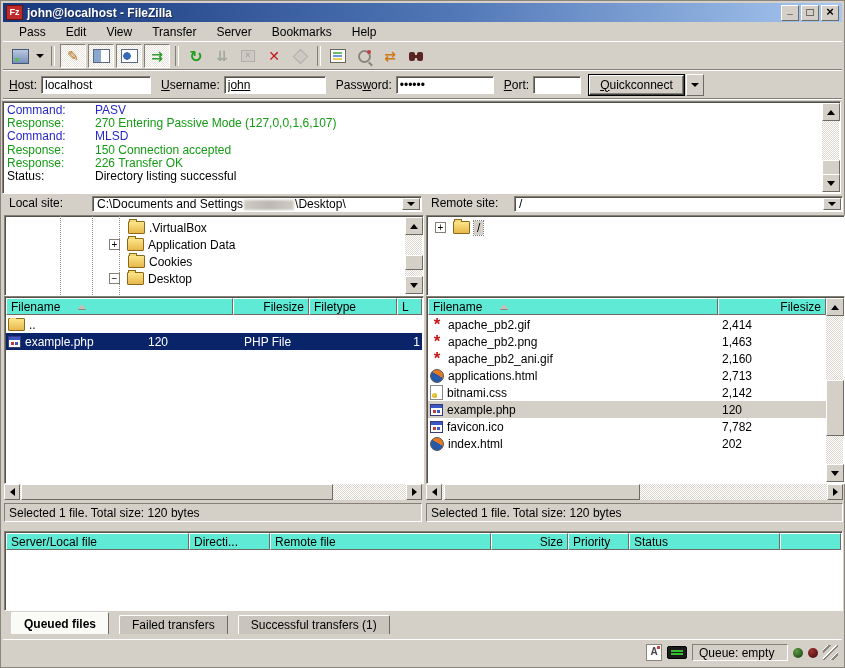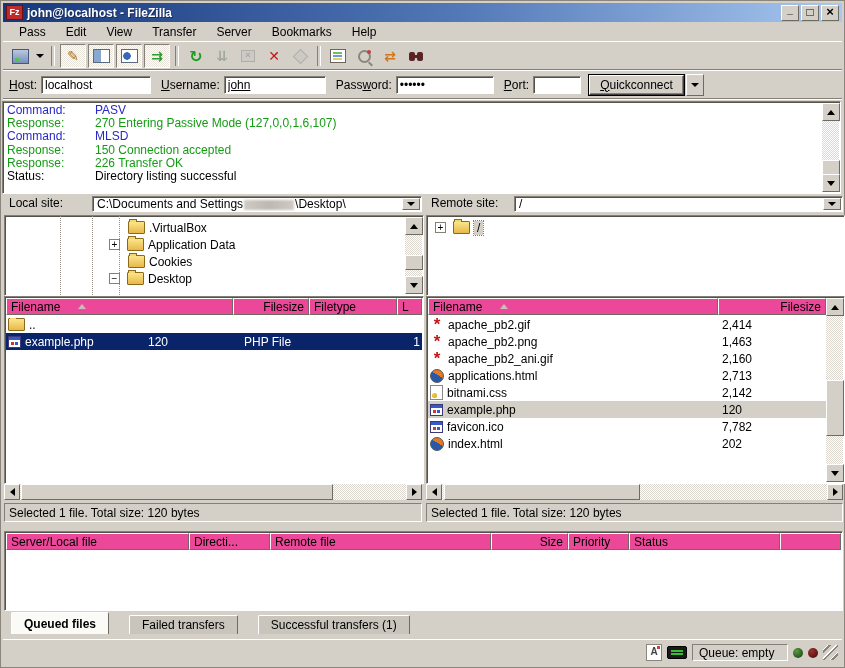--- a/index.html
+++ b/index.html
@@ -85,41 +85,41 @@
   .tree{position:absolute;overflow:hidden;}
   .guide{position:absolute;top:0;bottom:0;width:0;border-left:1px dotted #908c84;}
   .tree-row{position:absolute;height:17px;display:flex;align-items:center;}
   .expander{width:11px;height:11px;background:#fff;border:1px solid #848078;font-size:10px;line-height:9px;text-align:center;flex:none;box-sizing:border-box;}
   .icon-folder{width:15px;height:11px;background:linear-gradient(#fbe58a,#e8b84a);border:1px solid #8a6a1a;border-radius:1px;position:relative;flex:none;margin:0 4px 0 3px;}
   .icon-folder::before{content:"";position:absolute;top:-3px;left:0;width:6px;height:2px;background:#f4d870;border:1px solid #8a6a1a;border-bottom:none;}
   .sel-gray{background:#d4d0c8;outline:1px dotted #808080;padding:0 3px;}
   
   .list{position:absolute;overflow:hidden;}
   .lhead{position:absolute;top:1px;left:1px;right:1px;height:17px;display:flex;}
-  .hcell{background:#ec4899;border:1px solid;border-color:#fff #6e6a64 #6e6a64 #fff;box-sizing:border-box;padding:1px 4px;display:flex;align-items:center;overflow:hidden;white-space:nowrap;}
+  .hcell{background:#5eead4;border:1px solid;border-color:#fff #6e6a64 #6e6a64 #fff;box-sizing:border-box;padding:1px 4px;display:flex;align-items:center;overflow:hidden;white-space:nowrap;}
   .hcell.r{justify-content:flex-end;}
   .sortarrow{width:0;height:0;border-left:4px solid transparent;border-right:4px solid transparent;border-bottom:5px solid #c4c0b8;margin-left:18px;filter:drop-shadow(0 1px 0 #8a867e);}
   .lrow{position:absolute;left:1px;right:1px;height:17px;display:flex;align-items:center;}
   .lrow .nm{display:flex;align-items:center;gap:4px;overflow:hidden;white-space:nowrap;flex:1;padding-left:2px;}
   .lrow .sz{width:96px;text-align:left;padding-right:8px;flex:none;}
   .sel-blue{background:#0a246a;color:#fff;}
   .sel-inactive{background:#d4d0c8;}
   .icon-file-window{width:13px;height:12px;background:#fff;border:1px solid #3a3a7a;box-sizing:border-box;position:relative;flex:none;}
   .icon-file-window::before{content:"";position:absolute;top:0;left:0;right:0;height:3px;background:#3858c8;}
   .icon-file-window::after{content:"";position:absolute;bottom:2px;left:2px;width:3px;height:3px;background:#c83838;box-shadow:4px 0 0 #3858c8;}
   .icon-apache{color:#c41616;font-weight:bold;font-size:17px;line-height:10px;width:14px;text-align:center;flex:none;}
   .icon-browser{width:12px;height:12px;border-radius:50%;border:1px solid #555;background:linear-gradient(210deg,#e87820 42%,#2858a8 43%);flex:none;}
   .icon-css{width:11px;height:13px;background:#fff;border:1px solid #888;position:relative;flex:none;}
   .icon-css::after{content:"";position:absolute;left:1px;bottom:1px;width:5px;height:5px;background:radial-gradient(circle at 40% 40%,#f0d040,#c8a020);border-radius:50%;}
   .status-strip{position:absolute;height:19px;border:1px solid;border-color:#848078 #fff #fff #848078;background:#d4d0c8;display:flex;align-items:center;padding-left:4px;box-sizing:border-box;}
   
   .queue-wrap{position:absolute;top:530px;left:3px;width:839px;height:80px;border:1px solid;border-color:#848078 #fff #fff #848078;box-shadow:inset 1px 1px 0 #55524c;background:#fff;box-sizing:border-box;}
   .qhead{position:absolute;top:1px;left:1px;right:1px;height:17px;display:flex;}
   
-  .tabs{position:absolute;top:612px;left:10px;height:21px;display:flex;align-items:flex-end;gap:20px;}
+  .tabs{position:absolute;top:612px;left:10px;height:21px;display:flex;align-items:flex-end;gap:10px;}
   .tab{height:18px;padding:0 12px;background:#c9c5bd;border:1px solid;border-color:#fff #6e6a64 #6e6a64 #fff;border-bottom:none;display:flex;align-items:center;border-radius:2px 2px 0 0;}
   .tab.active{height:21px;background:#fafaf7;font-weight:bold;}
   
   .statusbar{position:absolute;left:2px;right:2px;bottom:2px;height:25px;border-top:1px solid #fff;}
   .sb-right{position:absolute;right:4px;top:4px;display:flex;align-items:center;gap:5px;}
   .ic-ascii{width:14px;height:15px;background:#fff;border:1px solid #8a867e;font-size:10px;font-weight:bold;color:#444;text-align:center;line-height:14px;position:relative;}
   .ic-ascii::after{content:"";position:absolute;right:1px;top:1px;width:3px;height:3px;background:#c84040;}
   .ic-speed{width:18px;height:11px;background:#1a1a1a;border:1px solid #000;border-radius:2px;position:relative;}
   .ic-speed::after{content:"";position:absolute;left:3px;top:3px;width:12px;height:2px;background:#30c030;box-shadow:0 3px 0 #30c030;}
   .queue-panel{height:17px;min-width:96px;border:1px solid;border-color:#848078 #fff #fff #848078;display:flex;align-items:center;padding:0 6px;background:#d4d0c8;box-sizing:border-box;}

